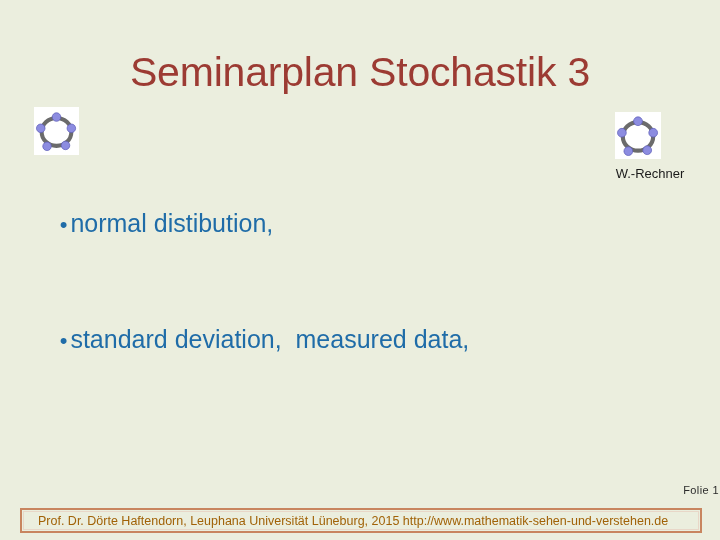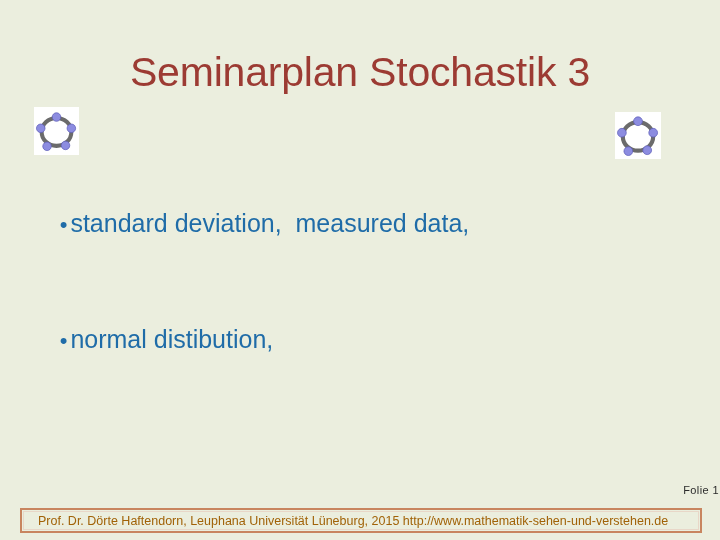--- a/index.html
+++ b/index.html
@@ -145,30 +145,31 @@
     <svg viewBox="0 0 100 100">
       <ellipse cx="50" cy="52" rx="33" ry="31" fill="none" stroke="#6B6B6B" stroke-width="9"></ellipse>
       <circle cx="50" cy="19" r="9.5" fill="#8C8CE0" stroke="#5E5EB8" stroke-width="1.6"></circle>
       <circle cx="83" cy="44" r="9.5" fill="#8C8CE0" stroke="#5E5EB8" stroke-width="1.6"></circle>
       <circle cx="70" cy="82" r="9.5" fill="#8C8CE0" stroke="#5E5EB8" stroke-width="1.6"></circle>
       <circle cx="29" cy="84" r="9.5" fill="#8C8CE0" stroke="#5E5EB8" stroke-width="1.6"></circle>
       <circle cx="15" cy="44" r="9.5" fill="#8C8CE0" stroke="#5E5EB8" stroke-width="1.6"></circle>
     </svg>
   </div>
 
+  <div class="rechner-label">W.-Rechner</div>
 
   <div class="body-block">
 
 
     <div class="body-line">
-      <span class="bullet">•</span><span>standard deviation,  measured data,</span>
+      <span class="bullet">•</span><span>normal distibution,</span>
     </div>
 
     <div class="body-line">
-      <span class="bullet">•</span><span>normal distibution,</span>
+      <span class="bullet">•</span><span>standard deviation,  measured data,</span>
     </div>
 
     <div class="body-line">
       
     </div>
 
   </div>
 
   <div class="folie">Folie  1</div>
 

